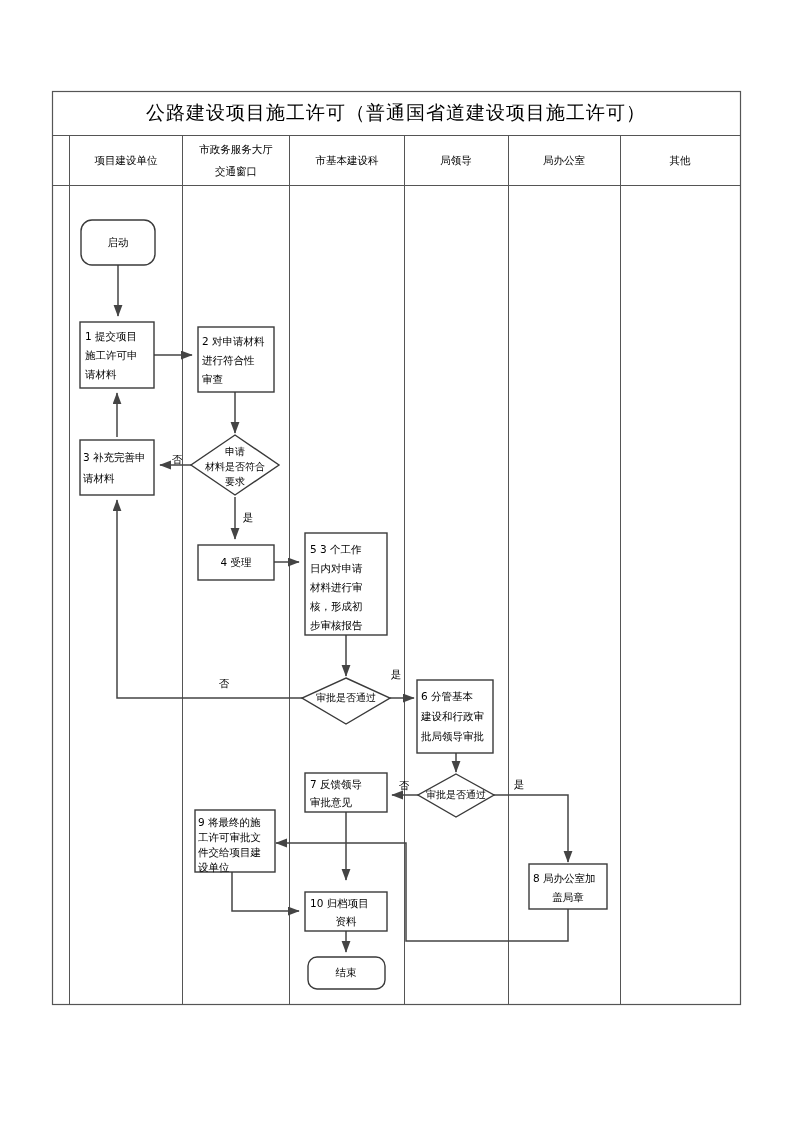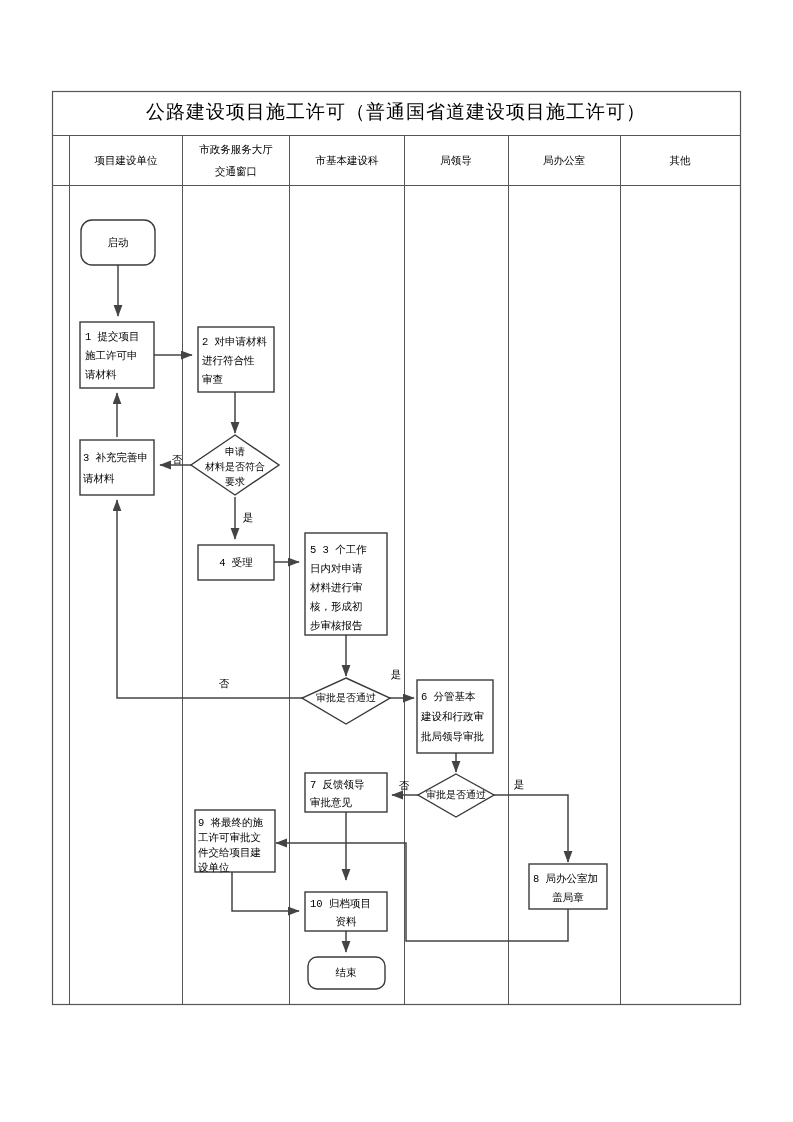--- a/index.html
+++ b/index.html
@@ -1,21 +1,21 @@
 <!DOCTYPE html>
 <html><head>
 <meta charset="utf-8">
 <style>
   html,body{margin:0;padding:0;background:#ffffff;}
   body{
     width:793px;height:1122px;position:relative;overflow:hidden;
     font-family:"DejaVu Sans","Liberation Sans",sans-serif;
     color:#000;
   }
-  #sheet{position:absolute;left:0;top:0;width:793px;height:1122px;font-family:Liberation Mono, monospace;}
+  #sheet{position:absolute;left:0;top:0;width:793px;height:1122px;}
   svg{display:block;}
   .tbl-line{stroke:#555555;stroke-width:1;fill:none;}
   .tbl-line-out{stroke:#555555;stroke-width:1.2;fill:none;}
   .node-box{fill:#ffffff;stroke:#3a3a3a;stroke-width:1.4;}
   .node-term{fill:#ffffff;stroke:#3a3a3a;stroke-width:1.4;}
   .node-dia{fill:#ffffff;stroke:#3a3a3a;stroke-width:1.4;}
   .conn{stroke:#444444;stroke-width:1.5;fill:none;}
   .title-txt{font-size:19px;letter-spacing:1px;}
   .hdr-txt{font-size:10.5px;}
   .node-txt{font-size:10.5px;}

